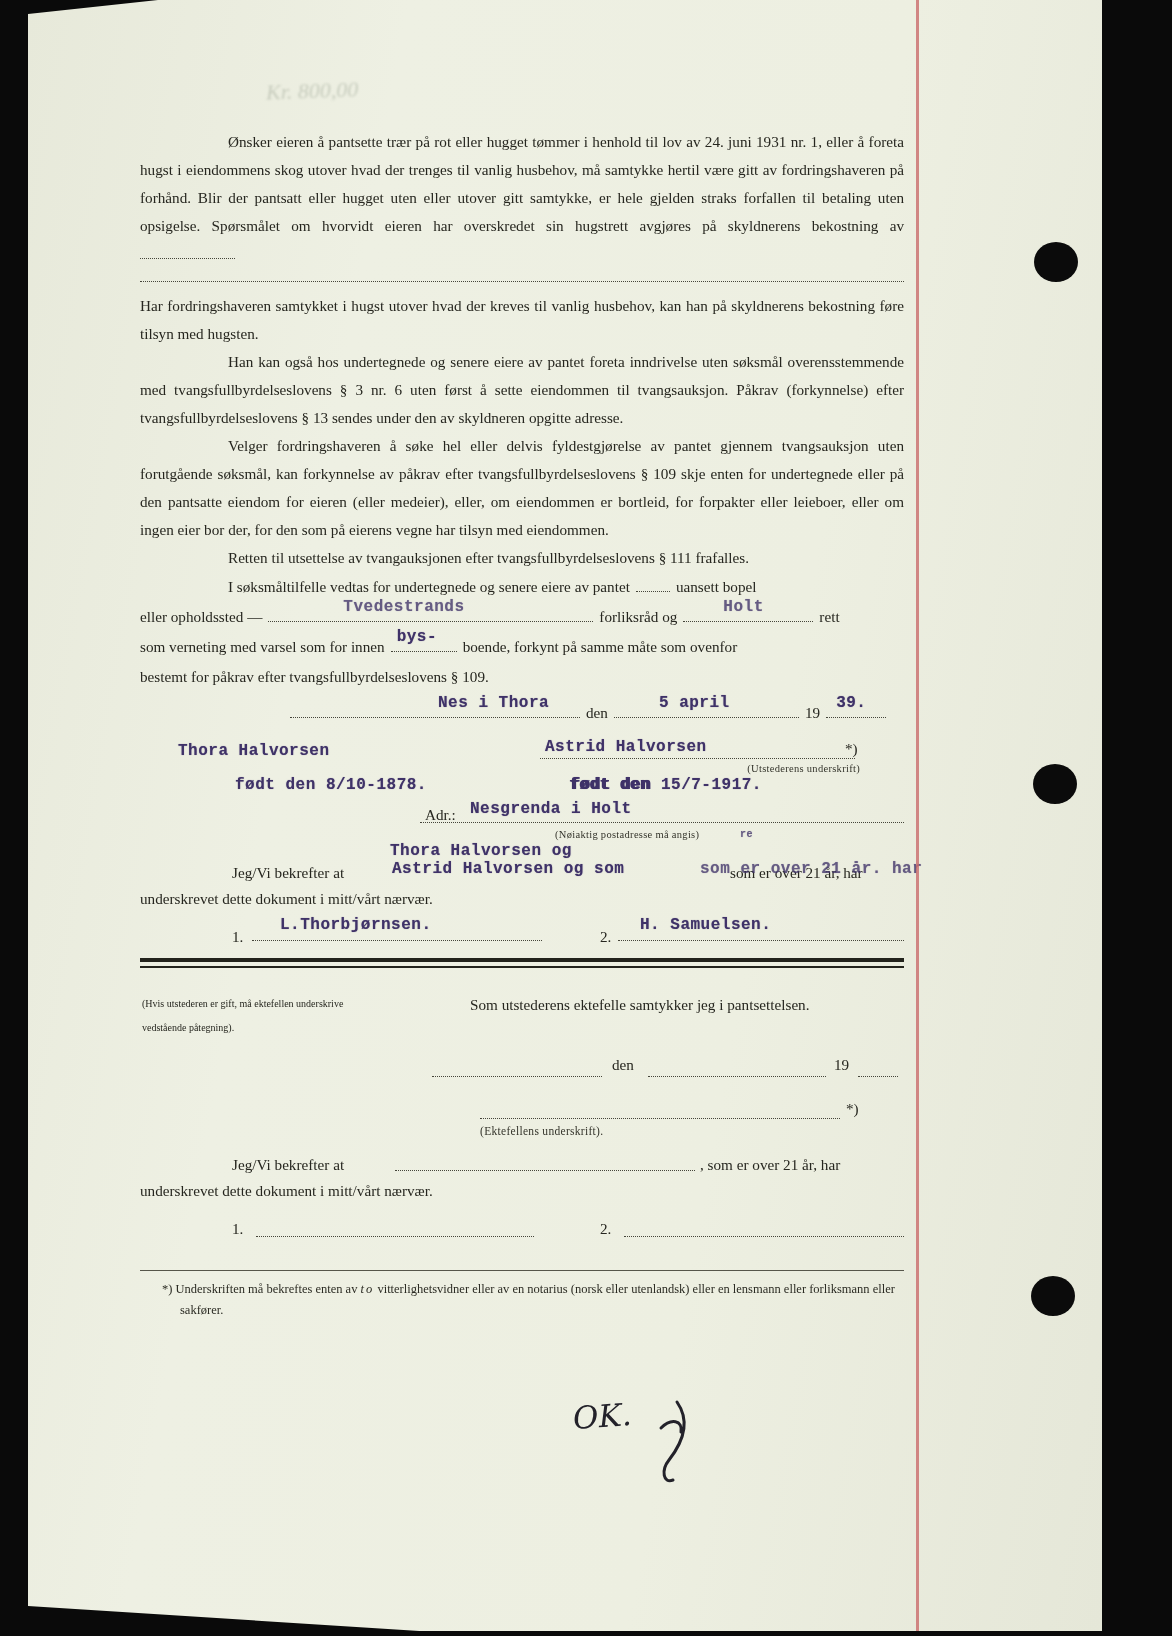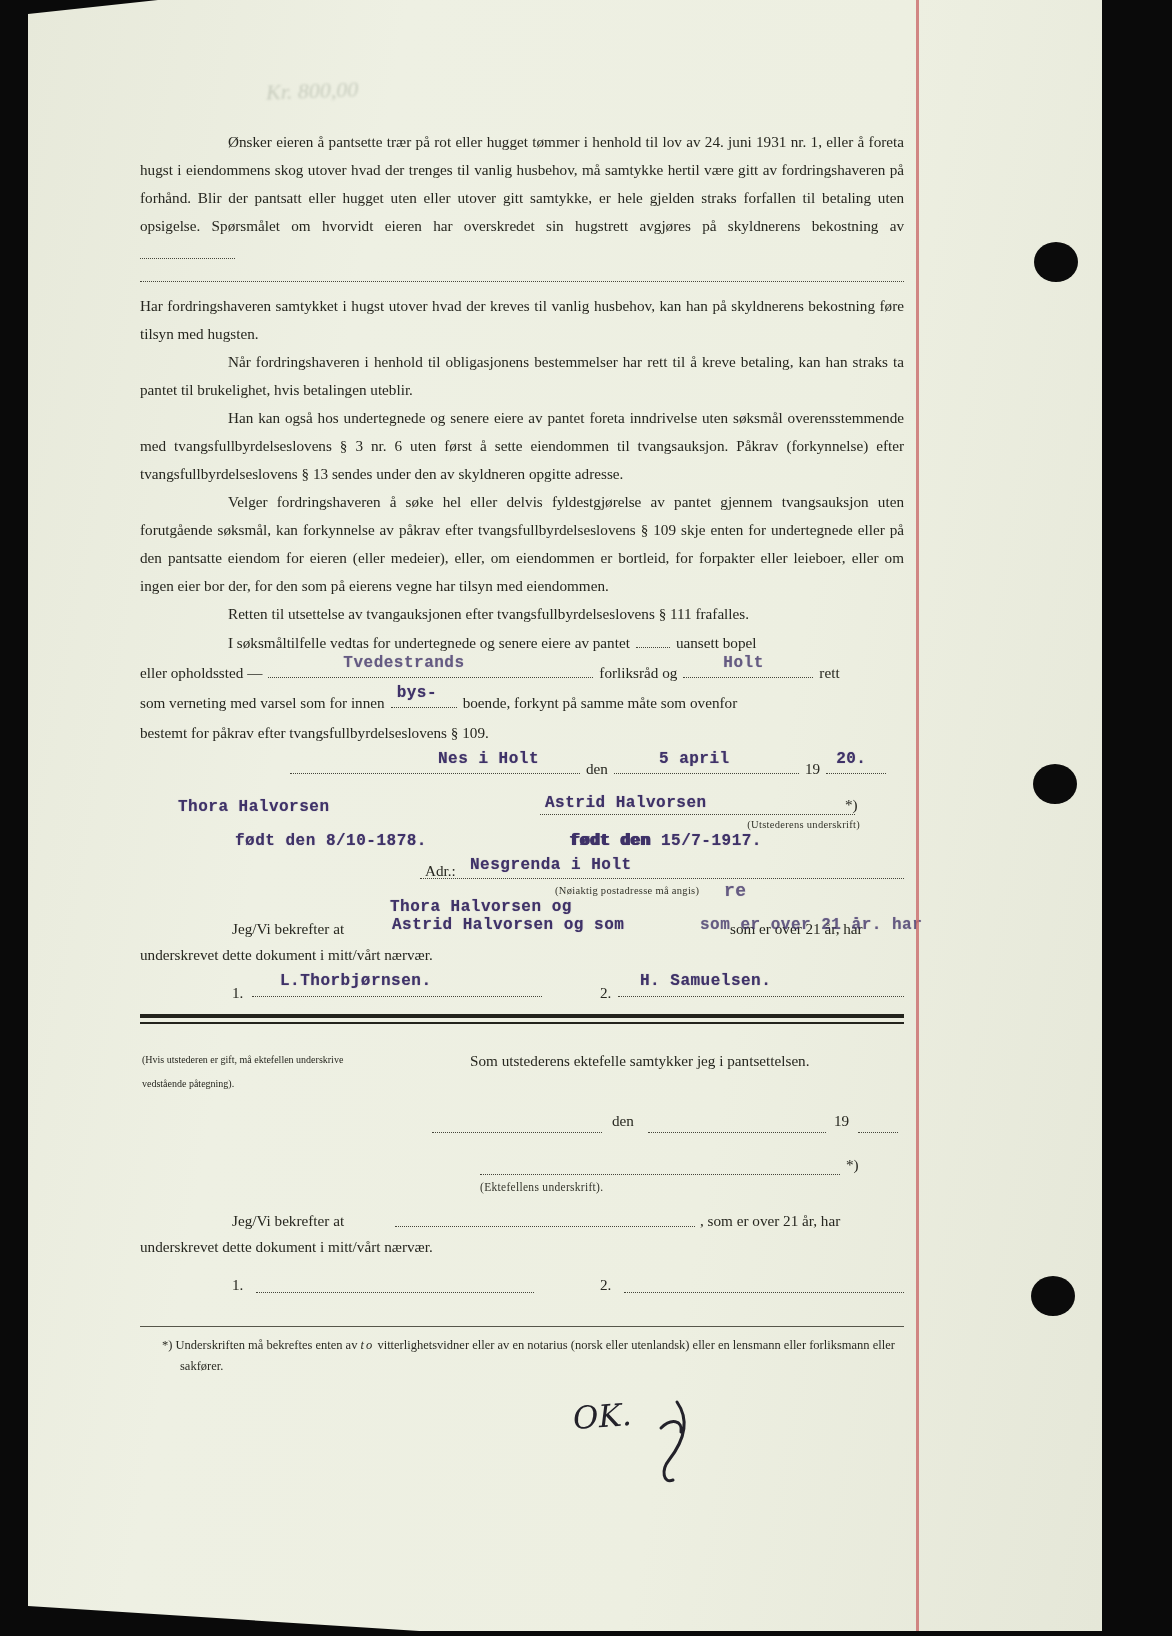--- a/index.html
+++ b/index.html
@@ -54,61 +54,60 @@
     <div class="ghost">Kr. 800,00</div>
 
     <div class="content">
 
 
       <p class="par ind"><span>Ønsker eieren å pantsette trær på rot eller hugget tømmer i henhold til lov av 24. juni 1931 nr. 1, eller å foreta hugst i eiendommens skog utover hvad der trenges til vanlig husbehov, må samtykke hertil være gitt av fordringshaveren på forhånd. Blir der pantsatt eller hugget uten eller utover gitt samtykke, er hele gjelden straks forfallen til betaling uten opsigelse. Spørsmålet om hvorvidt eieren har overskredet sin hugstrett avgjøres på skyldnerens bekostning av</span> <span class="dotfill"></span></p>
 
       <div class="dotline"></div>
 
       <p class="par sp16">Har fordringshaveren samtykket i hugst utover hvad der kreves til vanlig husbehov, kan han på skyldnerens bekostning føre tilsyn med hugsten.</p>
-      <p class="par ind">Når fordringshaveren i henhold til obligasjonens bestemmelser har rett til å kreve betaling, kan han straks ta pantet til brukelighet, hvis betalingen uteblir.</p>
       <p class="par ind">Han kan også hos undertegnede og senere eiere av pantet foreta inndrivelse uten søksmål overensstemmende med tvangsfullbyrdelseslovens § 3 nr. 6 uten først å sette eiendommen til tvangsauksjon. Påkrav (forkynnelse) efter tvangsfullbyrdelseslovens § 13 sendes under den av skyldneren opgitte adresse.</p>
       <p class="par ind">Velger fordringshaveren å søke hel eller delvis fyldestgjørelse av pantet gjennem tvangsauksjon uten forutgående søksmål, kan forkynnelse av påkrav efter tvangsfullbyrdelseslovens § 109 skje enten for undertegnede eller på den pantsatte eiendom for eieren (eller medeier), eller, om eiendommen er bortleid, for forpakter eller leieboer, eller om ingen eier bor der, for den som på eierens vegne har tilsyn med eiendommen.</p>
       <p class="par ind">Retten til utsettelse av tvangauksjonen efter tvangsfullbyrdelseslovens § 111 frafalles.</p>
 
       <div class="row" style="padding-left:88px">
         <span>I søksmåltilfelle vedtas for undertegnede og senere eiere av pantet</span><span class="blank" style="width:34px"></span><span>uansett bopel</span>
       </div>
       <div class="row">
         <span>eller opholdssted —</span><span class="blank" style="width:325px"><span class="typed over faded" style="left:75px">Tvedestrands</span></span><span>forliksråd og</span><span class="blank" style="width:130px"><span class="typed over faded" style="left:40px">Holt</span></span><span>rett</span>
       </div>
       <div class="row">
         <span>som verneting med varsel som for innen</span><span class="blank" style="width:66px"><span class="typed over" style="left:6px">bys-</span></span><span>boende, forkynt på samme måte som ovenfor</span>
       </div>
       <div class="row">
         <span>bestemt for påkrav efter tvangsfullbyrdelseslovens § 109.</span>
       </div>
 
       <div class="row" style="height:30px;margin-top:6px">
-        <span class="blank" style="width:290px;margin-left:150px"><span class="typed over" style="left:148px">Nes i Holt</span></span><span>den</span><span class="blank" style="width:185px"><span class="typed over" style="left:45px">5 april</span></span><span>19</span><span class="blank" style="width:60px"><span class="typed over" style="left:10px">20.</span></span>
+        <span class="blank" style="width:290px;margin-left:150px"><span class="typed over" style="left:148px">Nes i Thora</span></span><span>den</span><span class="blank" style="width:185px"><span class="typed over" style="left:45px">5 april</span></span><span>19</span><span class="blank" style="width:60px"><span class="typed over" style="left:10px">39.</span></span>
       </div>
 
       <div class="row" style="height:26px;margin-top:8px">
         <span class="typed at" style="left:38px;top:0">Thora Halvorsen</span>
         <span class="typed at" style="left:405px;top:-4px">Astrid Halvorsen</span>
         <span class="at" style="left:705px;top:-2px">*)</span>
         <span class="at blankline" style="left:400px;width:315px;top:22px"></span>
       </div>
       <div class="row" style="height:36px">
         <span class="at cap" style="left:420px;width:300px;text-align:right;top:0">(Utstederens underskrift)</span>
         <span class="typed at" style="left:95px;top:8px">født den 8/10-1878.</span>
         <span class="typed at" style="left:430px;top:8px"><span class="smudge">født den</span> <span>15/7-1917.</span></span>
       </div>
       <div class="row" style="height:30px">
         <span class="at" style="left:285px;top:2px">Adr.:</span>
         <span class="typed at" style="left:330px;top:-4px">Nesgrenda i Holt</span>
         <span class="at blankline" style="left:280px;right:0;top:24px"></span>
       </div>
       <div class="row" style="height:14px">
         <span class="at cap" style="left:415px;top:0">(Nøiaktig postadresse må angis)</span>
-        <span class="typed at faded" style="left:584px;top:-8px;font-size:18px">re</span>
+        <span class="typed at faded" style="left:600px;top:-8px;font-size:10px">re</span>
       </div>
 
       <div class="row" style="height:16px">
         <span class="typed at" style="left:250px;top:-6px">Thora Halvorsen og</span>
       </div>
       <div class="row" style="height:26px">
         <span class="at" style="left:92px;top:0">Jeg/Vi bekrefter at</span>
         <span class="typed at" style="left:252px;top:-4px">Astrid Halvorsen og som</span>
         <span class="at" style="left:590px;top:0">som er over 21 år, har</span>
         <span class="typed at faded" style="left:560px;top:-4px">som er over 21 år. har</span>

